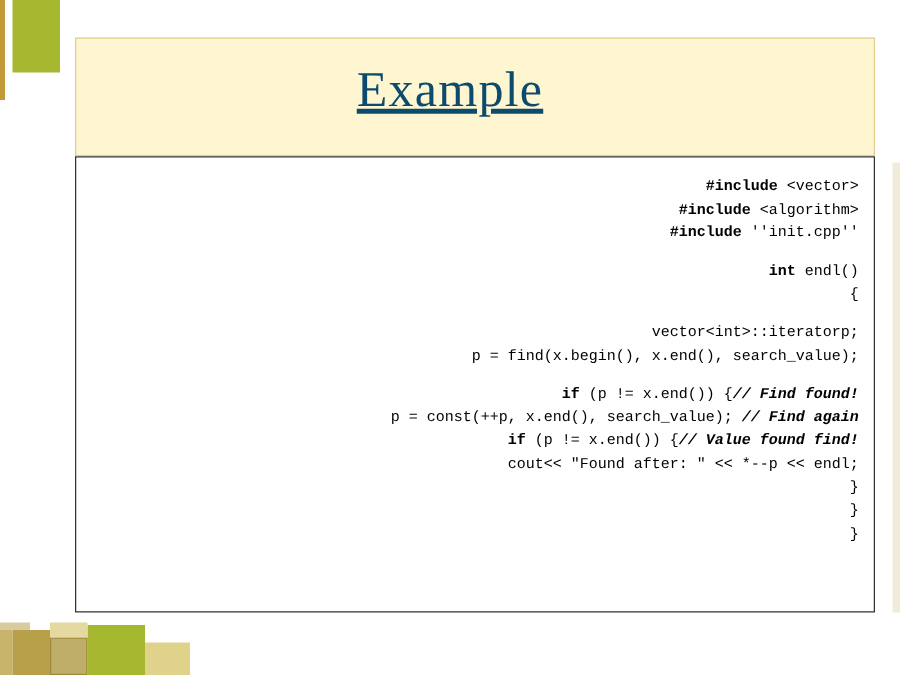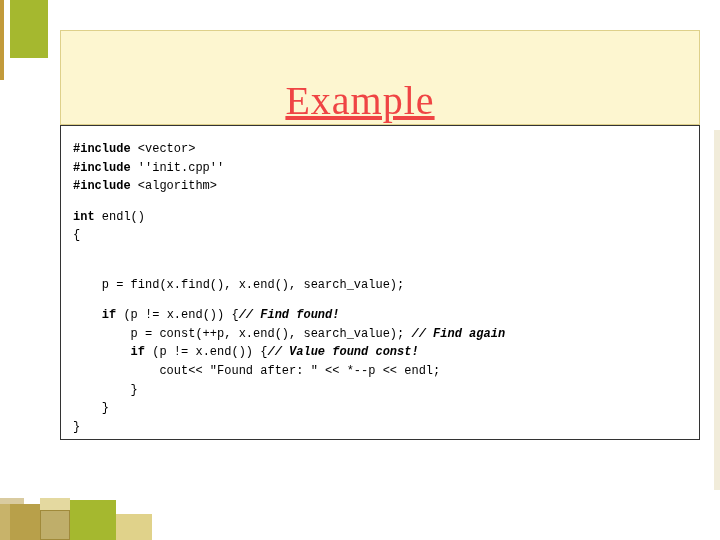--- a/index.html
+++ b/index.html
@@ -30,41 +30,41 @@
     background: #fdf6d0;
     border: 1px solid #ded08a;
   }
   .title {
     position: absolute;
     top: 48px;
     left: 0;
     width: 720px;
     text-align: center;
     font-size: 40px;
-    color: #ef4444;
+    color: #0c4a6e;
     text-decoration: underline;
     z-index: 5;
     font-family: Georgia, 'Times New Roman', serif;
     letter-spacing: 1px;
-    margin-top: 29px;
   }
   .code-box {
     position: absolute;
     top: 125px;
     left: 60px;
     width: 640px;
-    height: 315px;
+    height: 365px;
     background: #ffffff;
     border: 1px solid #333;
     padding: 14px 12px;
     font-family: "Courier New", monospace;
     font-size: 12px;
     line-height: 1.55;
     color: #000;
     z-index: 4;
+    text-align: right;
   }
   .code-box .kw { font-weight: bold; }
   .code-box .cm { font-weight: bold; font-style: italic; }
   .code-box p { white-space: pre; }
   .blk { margin-bottom: 12px; }
   .blk:last-child { margin-bottom: 0; }
   
   .deco-bottom {
     position: absolute;
     left: 0; bottom: 0;
@@ -92,38 +92,38 @@
 
 <div class="deco-top-left-border"></div>
 <div class="deco-top-olive"></div>
 <div class="deco-yellow-banner"></div>
 
 <div class="title">Example</div>
 
 <div class="code-box">
   <div class="blk">
     <p><span class="kw">#include</span><span> &lt;vector&gt;</span></p>
+    <p><span class="kw">#include</span><span> &lt;algorithm&gt;</span></p>
     <p><span class="kw">#include</span><span> ''init.cpp''</span></p>
-    <p><span class="kw">#include</span><span> &lt;algorithm&gt;</span></p>
   </div>
 
   <div class="blk">
     <p><span class="kw">int</span><span> endl()</span></p>
     <p><span>{</span></p>
   </div>
 
   <div class="blk">
-    <p><span>    </span></p>
-    <p><span>    </span><span>p = find(x.find(), x.end(), search_value);</span></p>
+    <p><span>    </span><span>vector&lt;int&gt;::iteratorp;</span></p>
+    <p><span>    </span><span>p = find(x.begin(), x.end(), search_value);</span></p>
   </div>
 
   <div class="blk">
     <p><span>    </span><span class="kw">if</span><span> (p != x.end()) {</span><span class="cm">// Find found!</span></p>
     <p><span>        </span><span>p = const(++p, x.end(), search_value); </span><span class="cm">// Find again</span></p>
-    <p><span>        </span><span class="kw">if</span><span> (p != x.end()) {</span><span class="cm">// Value found const!</span></p>
+    <p><span>        </span><span class="kw">if</span><span> (p != x.end()) {</span><span class="cm">// Value found find!</span></p>
     <p><span>            </span><span>cout&lt;&lt; "Found after: " &lt;&lt; *--p &lt;&lt; endl;</span></p>
     <p><span>        </span><span>}</span></p>
     <p><span>    </span><span>}</span></p>
     <p><span>}</span></p>
   </div>
 </div>
 
 <div class="deco-right-edge"></div>
 
 <div class="deco-bottom">

